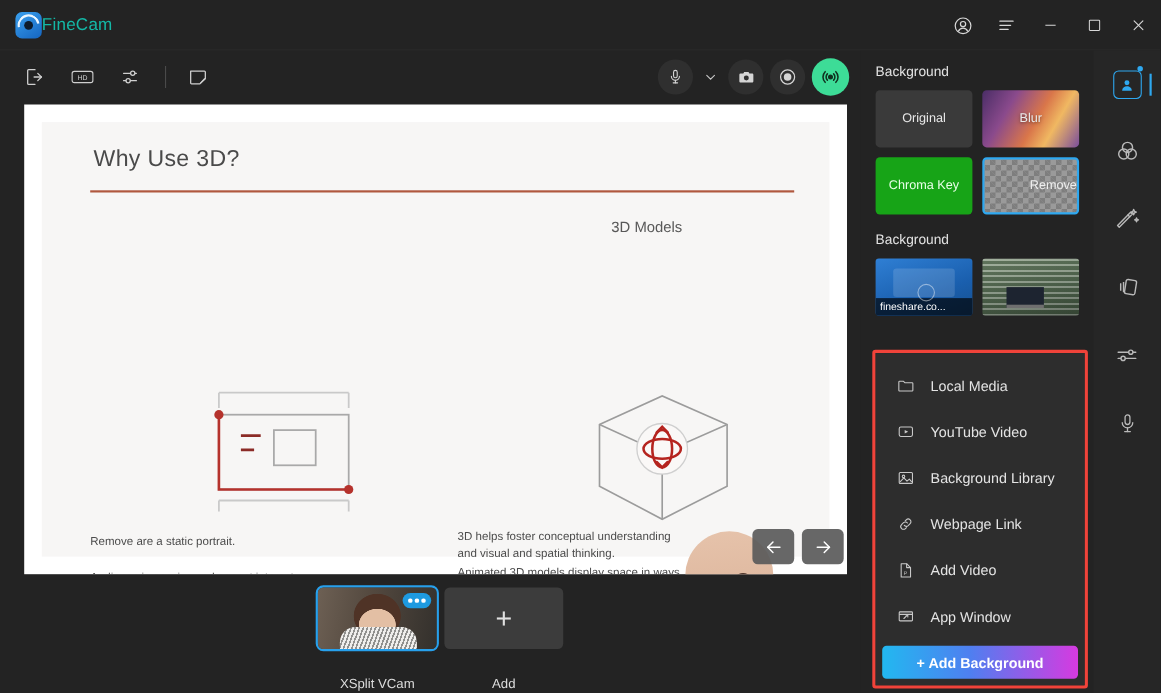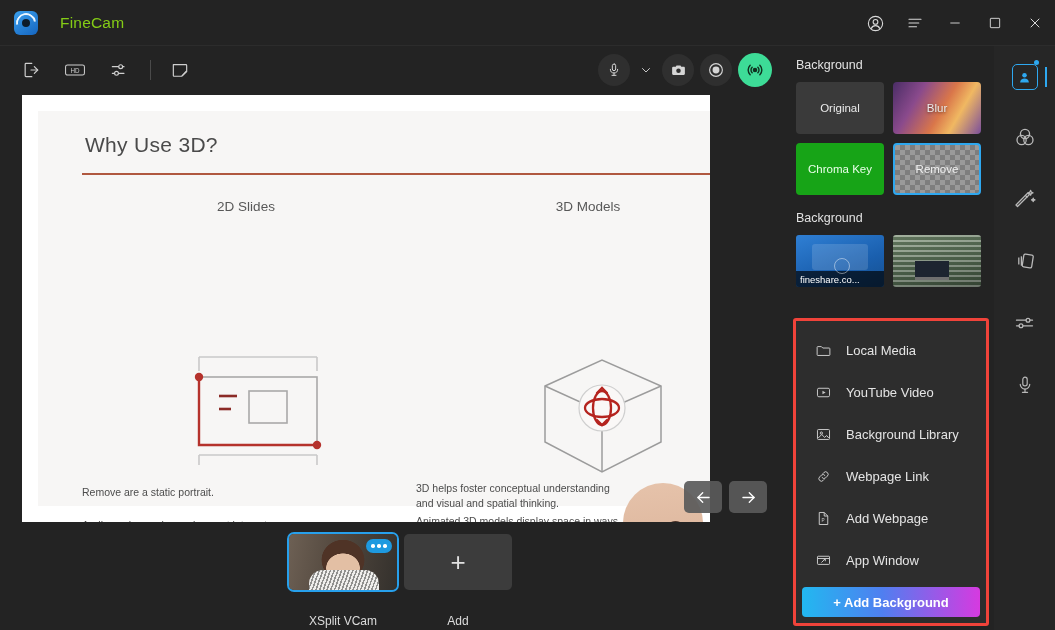--- a/index.html
+++ b/index.html
@@ -31,21 +31,21 @@
     content: ""; width: 16px; height: 16px; border-radius: 50%;
     border: 2.5px solid #eaf6ff;
     border-right-color: transparent; border-bottom-color: transparent;
     transform: rotate(35deg);
   }
   .app-logo::after {
     content: ""; position: absolute; width: 8px; height: 8px;
     border-radius: 50%; background: #0d1b2a;
   }
   .app-title {
-    margin-left: 22px; font-size: 15.5px; color: #84cc16; letter-spacing: .2px;
+    margin-left: 0; font-size: 15.5px; color: #14b8a6; letter-spacing: .2px;
   }
   .win-controls {
     position: absolute; right: 0; top: 0; height: 46px;
     display: flex; align-items: center;
   }
   .win-btn {
     width: 40px; height: 46px; display: flex;
     align-items: center; justify-content: center;
     color: #d8d8d8;
   }
@@ -80,21 +80,21 @@
   }
   .live-btn {
     width: 34px; height: 34px; border-radius: 50%;
     background: #3ddc97; display: flex;
     align-items: center; justify-content: center; color: #10301f;
   }
 
   
   .stage {
     position: absolute; left: 22px; top: 95px;
-    width: 688px; height: 427px;
+    width: 748px; height: 427px;
     background: #ffffff; overflow: hidden;
   }
   .slide {
     position: absolute; left: 16px; top: 16px;
     width: 716px; height: 395px;
     background: #f7f6f5;
   }
   .slide-title {
     position: absolute; left: 47px; top: 22px;
     font-size: 21px; color: #4a4a4a; font-weight: 400;
@@ -204,20 +204,21 @@
   .tile-chroma { background: #17a417; color: #eaffea; }
   .tile-remove {
     border: 2px solid #2ea8f0;
     background-color: #9a9a9a;
     background-image:
       linear-gradient(45deg,#7e7e7e 25%,transparent 25%,transparent 75%,#7e7e7e 75%),
       linear-gradient(45deg,#7e7e7e 25%,transparent 25%,transparent 75%,#7e7e7e 75%);
     background-size: 10px 10px;
     background-position: 0 0, 5px 5px;
     color: #efefef;
+    justify-content: flex-end;
   }
   .sec-title2 { font-size: 12.5px; color: #e2e2e2; margin: 16px 0 10px 0; }
   .bg-thumbs { display: grid; grid-template-columns: 88px 88px; gap: 9px; }
   .bg-thumb { height: 52px; border-radius: 3px; position: relative; overflow: hidden; }
   .thumb-web {
     background: linear-gradient(160deg,#2f7fd4 0%,#1a5fae 60%,#16508f 100%);
   }
   .thumb-web::before {
     content: ""; position: absolute; left: 16px; top: 9px;
     width: 56px; height: 26px; border-radius: 3px;
@@ -400,21 +401,20 @@
       </svg>
     </div>
   </div>
 </div>
 
 <div class="stage">
   <div class="slide">
     <div class="slide-title">Why Use 3D?</div>
     <div class="slide-rule"></div>
 
-    <div class="col-head left">2D Slides</div>
     <div class="col-head right">3D Models</div>
 
     <div class="ill2d">
       <svg width="130" height="120" viewBox="0 0 130 120" fill="none">
         <path d="M6 6 H124" stroke="#c9c9c9" stroke-width="1.6"></path>
         <path d="M6 6 V20" stroke="#c9c9c9" stroke-width="1.6"></path>
         <path d="M124 6 V20" stroke="#c9c9c9" stroke-width="1.6"></path>
         <rect x="6" y="26" width="118" height="68" stroke="#a9a9a9" stroke-width="1.6"></rect>
         <path d="M6 26 V94 H124" stroke="#b5322c" stroke-width="2.4"></path>
         <circle cx="6" cy="26" r="4.2" fill="#b5322c"></circle>
@@ -565,21 +565,21 @@
     </div>
 
     <div class="menu-item">
       <span class="mi-ico">
         <svg width="17" height="17" viewBox="0 0 24 24" fill="none" stroke="currentColor" stroke-width="1.4" stroke-linejoin="round">
           <path d="M6 3.5h7l5 5v12H6z"></path>
             <path d="M13 3.5v5h5"></path>
           <text x="11.5" y="17.6" font-size="6.6" fill="currentColor" stroke="none" text-anchor="middle" font-family="Liberation Sans">P</text>
         </svg>
       </span>
-      <span>Add Webpage</span>
+      <span>Add Video</span>
     </div>
 
     <div class="menu-item">
       <span class="mi-ico">
         <svg width="17" height="17" viewBox="0 0 24 24" fill="none" stroke="currentColor" stroke-width="1.4" stroke-linejoin="round">
           <rect x="3.5" y="6" width="17" height="11.5" rx="1"></rect>
             <path d="M3.5 9.2h17"></path>
           <path d="M9.5 14.5l5-5" stroke-linecap="round"></path>
             <path d="M11.5 9.5h3v3" stroke-linecap="round"></path>
         </svg>

